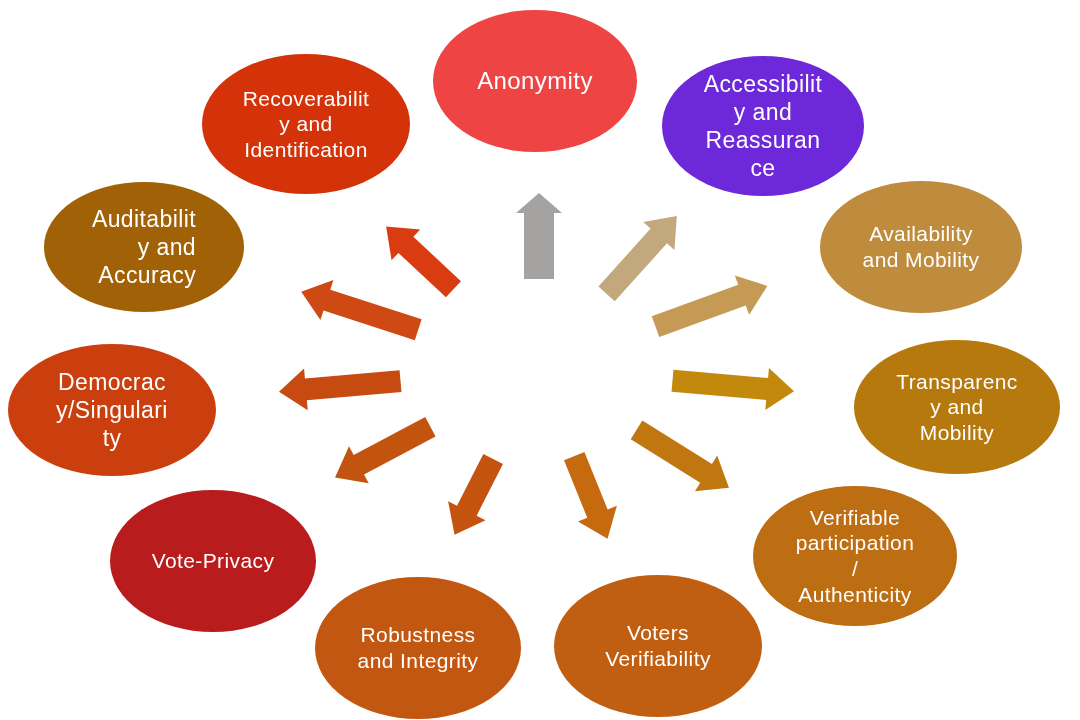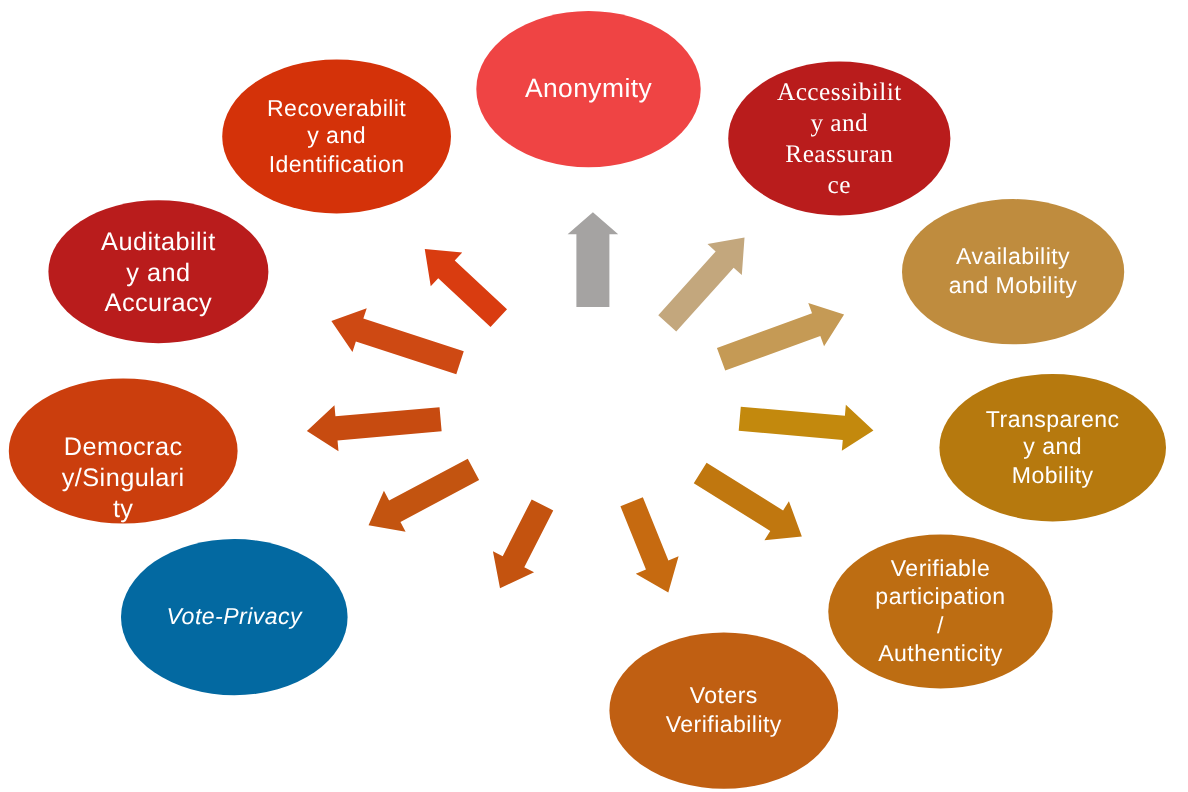--- a/index.html
+++ b/index.html
@@ -42,21 +42,21 @@
       <path d="M -11 0 L -11 -58 L -21 -58 L 0 -85 L 21 -58 L 11 -58 L 11 0 Z" transform="translate(539 369) rotate(207) translate(0 -101)" fill="#c4530f"></path>
       <path d="M -11 0 L -11 -81 L -21 -81 L 0 -108 L 21 -81 L 11 -81 L 11 0 Z" transform="translate(539 369) rotate(242) translate(0 -123)" fill="#c35410"></path>
       <path d="M -11 0 L -11 -95 L -21 -95 L 0 -122 L 21 -95 L 11 -95 L 11 0 Z" transform="translate(539 369) rotate(265) translate(0 -139)" fill="#c74b10"></path>
       <path d="M -11 0 L -11 -96 L -21 -96 L 0 -123 L 21 -96 L 11 -96 L 11 0 Z" transform="translate(539 369) rotate(288) translate(0 -127)" fill="#ce4913"></path>
       <path d="M -11 0 L -11 -65 L -21 -65 L 0 -92 L 21 -65 L 11 -65 L 11 0 Z" transform="translate(539 369) rotate(313) translate(0 -117)" fill="#d93c10"></path>
     </svg>
 
 <div class="node" style="left: 433px; top: 10px; width: 204px; height: 142px; background: #ef4444; font-size: 24px;">
       <div class="node-label">Anonymity</div>
     </div>
-    <div class="node" style="left: 662px; top: 56px; width: 202px; height: 140px; background: #b91c1c; font-size: 23px; font-family: Liberation Serif, serif;">
+    <div class="node" style="left: 662px; top: 56px; width: 202px; height: 140px; background: #6d28d9; font-size: 23px;">
       <div class="node-label">Accessibilit
 y and
 Reassuran
 ce</div>
     </div>
     <div class="node" style="left: 820px; top: 181px; width: 202px; height: 132px; background: rgb(191, 140, 62); font-size: 21px;">
       <div class="node-label">Availability
 and Mobility</div>
     </div>
     <div class="node" style="left: 854px; top: 340px; width: 206px; height: 134px; background: rgb(182, 121, 14); font-size: 21px;">
@@ -67,29 +67,33 @@
     <div class="node" style="left: 753px; top: 486px; width: 204px; height: 140px; background: rgb(189, 109, 18); font-size: 21px;">
       <div class="node-label">Verifiable
 participation
 /
 Authenticity</div>
     </div>
     <div class="node" style="left: 554px; top: 575px; width: 208px; height: 142px; background: rgb(192, 95, 18); font-size: 21px;">
       <div class="node-label">Voters
 Verifiability</div>
     </div>
-    <div class="node" style="left: 110px; top: 490px; width: 206px; height: 142px; background: #0369a1; font-size: 21px; font-style: italic;">
+    <div class="node" style="left: 315px; top: 577px; width: 206px; height: 142px; background: rgb(194, 87, 18); font-size: 21px;">
+      <div class="node-label">Robustness
+and Integrity</div>
+    </div>
+    <div class="node" style="left: 110px; top: 490px; width: 206px; height: 142px; background: #b91c1c; font-size: 21px;">
       <div class="node-label">Vote-Privacy</div>
     </div>
-    <div class="node" style="left: 8px; top: 344px; width: 208px; height: 132px; background: rgb(203, 62, 13); font-size: 23px; align-items: flex-end;">
+    <div class="node" style="left: 8px; top: 344px; width: 208px; height: 132px; background: rgb(203, 62, 13); font-size: 23px;">
       <div class="node-label">Democrac
 y/Singulari
 ty</div>
     </div>
-    <div class="node" style="left: 44px; top: 182px; width: 200px; height: 130px; background: #b91c1c; font-size: 23px;">
+    <div class="node" style="left: 44px; top: 182px; width: 200px; height: 130px; background: #a16207; font-size: 23px; text-align: right;">
       <div class="node-label">Auditabilit
 y and
 Accuracy</div>
     </div>
     <div class="node" style="left: 202px; top: 54px; width: 208px; height: 140px; background: rgb(212, 50, 9); font-size: 21px;">
       <div class="node-label">Recoverabilit
 y and
 Identification</div>
     </div>
   </div>

